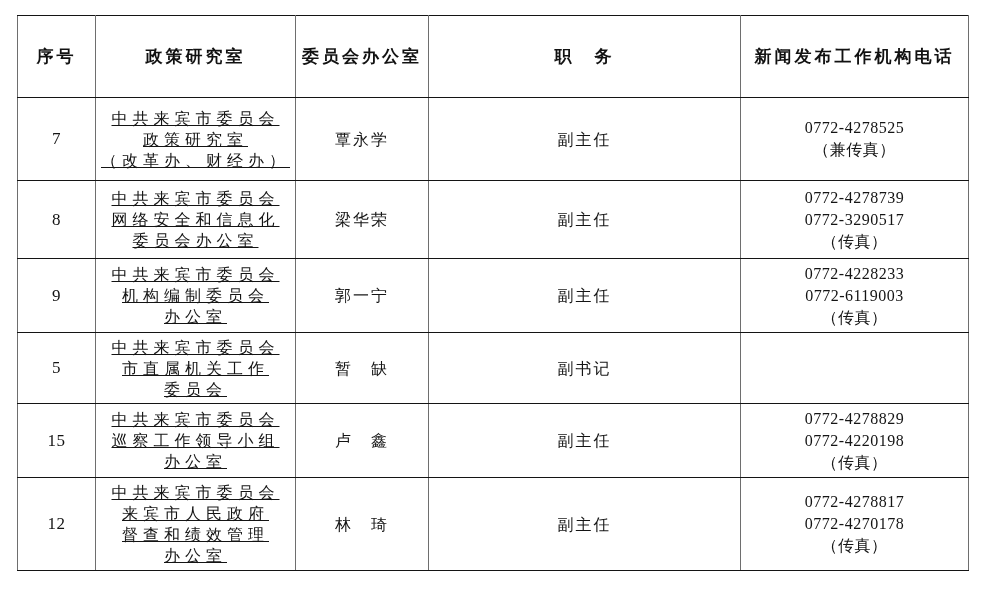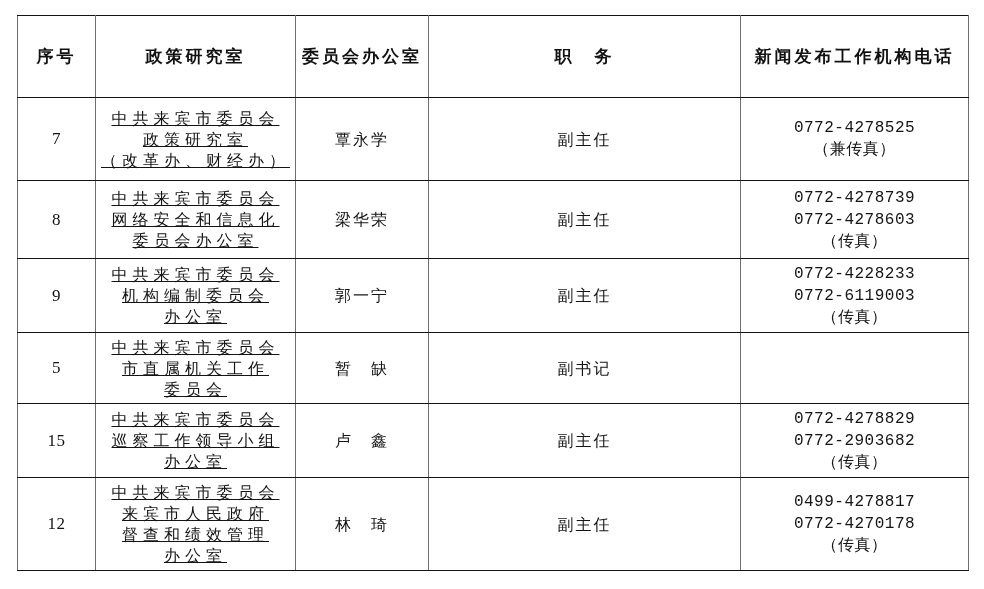--- a/index.html
+++ b/index.html
@@ -72,21 +72,20 @@
     text-decoration: underline;
   }
   td.num {
     font-family: "Liberation Serif", "DejaVu Serif", serif;
     font-size: 17px;
     letter-spacing: 0.5px;
     line-height: 22px;
   }
   td.phone {
     font-size: 16px;
-    font-family: Liberation Mono, monospace;
   }
 </style>
 </head>
 <body>
 
 <div class="page">
   <table class="spk-table">
     <colgroup>
       <col class="c-index">
       <col class="c-dept">
@@ -115,21 +114,21 @@
 （兼传真）</td>
         </tr>
         <tr>
           <td class="num">8</td>
           <td class="cn dept">中共来宾市委员会
 网络安全和信息化
 委员会办公室</td>
           <td class="cn">梁华荣</td>
           <td class="cn">副主任</td>
           <td class="num phone">0772-4278739
-0772-4278603
+0772-3290517
 （传真）</td>
         </tr>
         <tr>
           <td class="num">9</td>
           <td class="cn dept">中共来宾市委员会
 机构编制委员会
 办公室</td>
           <td class="cn">郭一宁</td>
           <td class="cn">副主任</td>
           <td class="num phone">0772-4228233
@@ -146,30 +145,30 @@
           <td class="num phone"></td>
         </tr>
         <tr>
           <td class="num">15</td>
           <td class="cn dept">中共来宾市委员会
 巡察工作领导小组
 办公室</td>
           <td class="cn">卢　鑫</td>
           <td class="cn">副主任</td>
           <td class="num phone">0772-4278829
-0772-2903682
+0772-4220198
 （传真）</td>
         </tr>
         <tr>
           <td class="num">12</td>
           <td class="cn dept">中共来宾市委员会
 来宾市人民政府
 督查和绩效管理
 办公室</td>
           <td class="cn">林　琦</td>
           <td class="cn">副主任</td>
-          <td class="num phone">0499-4278817
+          <td class="num phone">0772-4278817
 0772-4270178
 （传真）</td>
         </tr>
       </tbody>
   </table>
 </div>
 
 </body></html>

